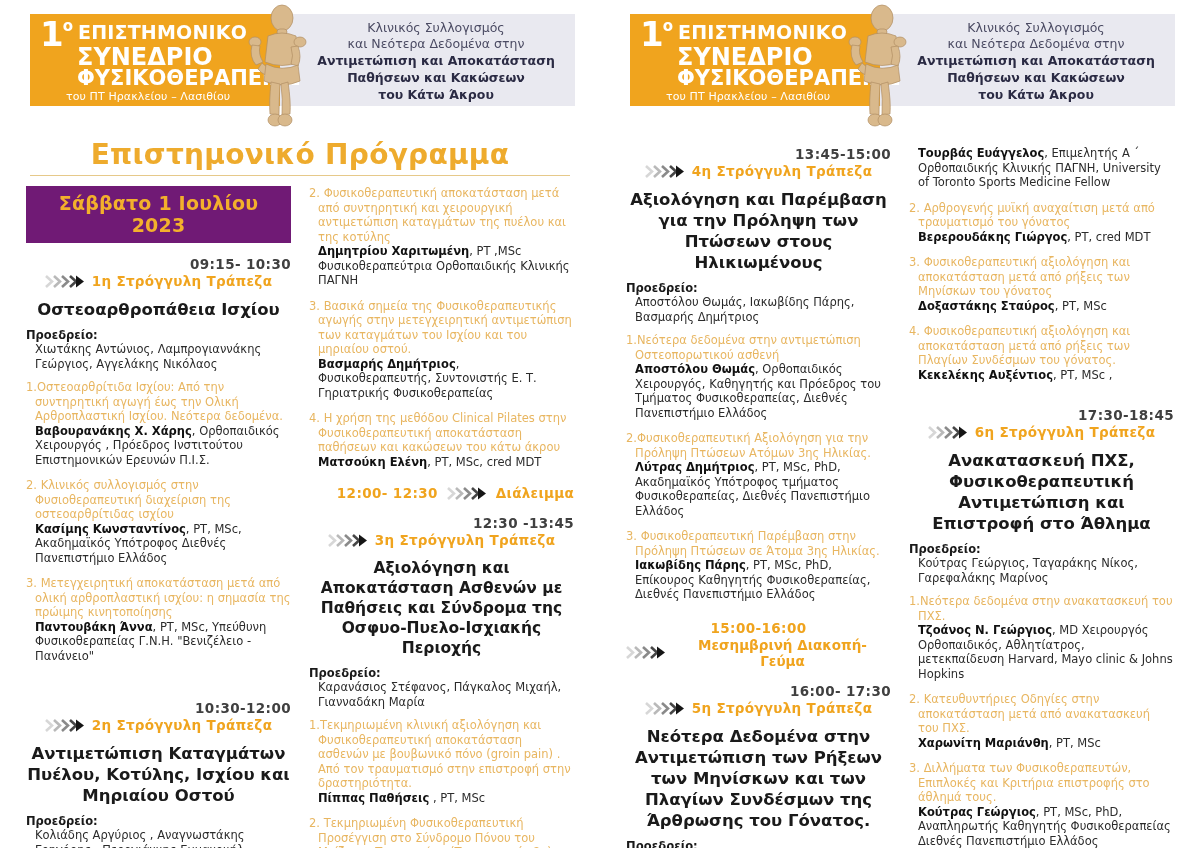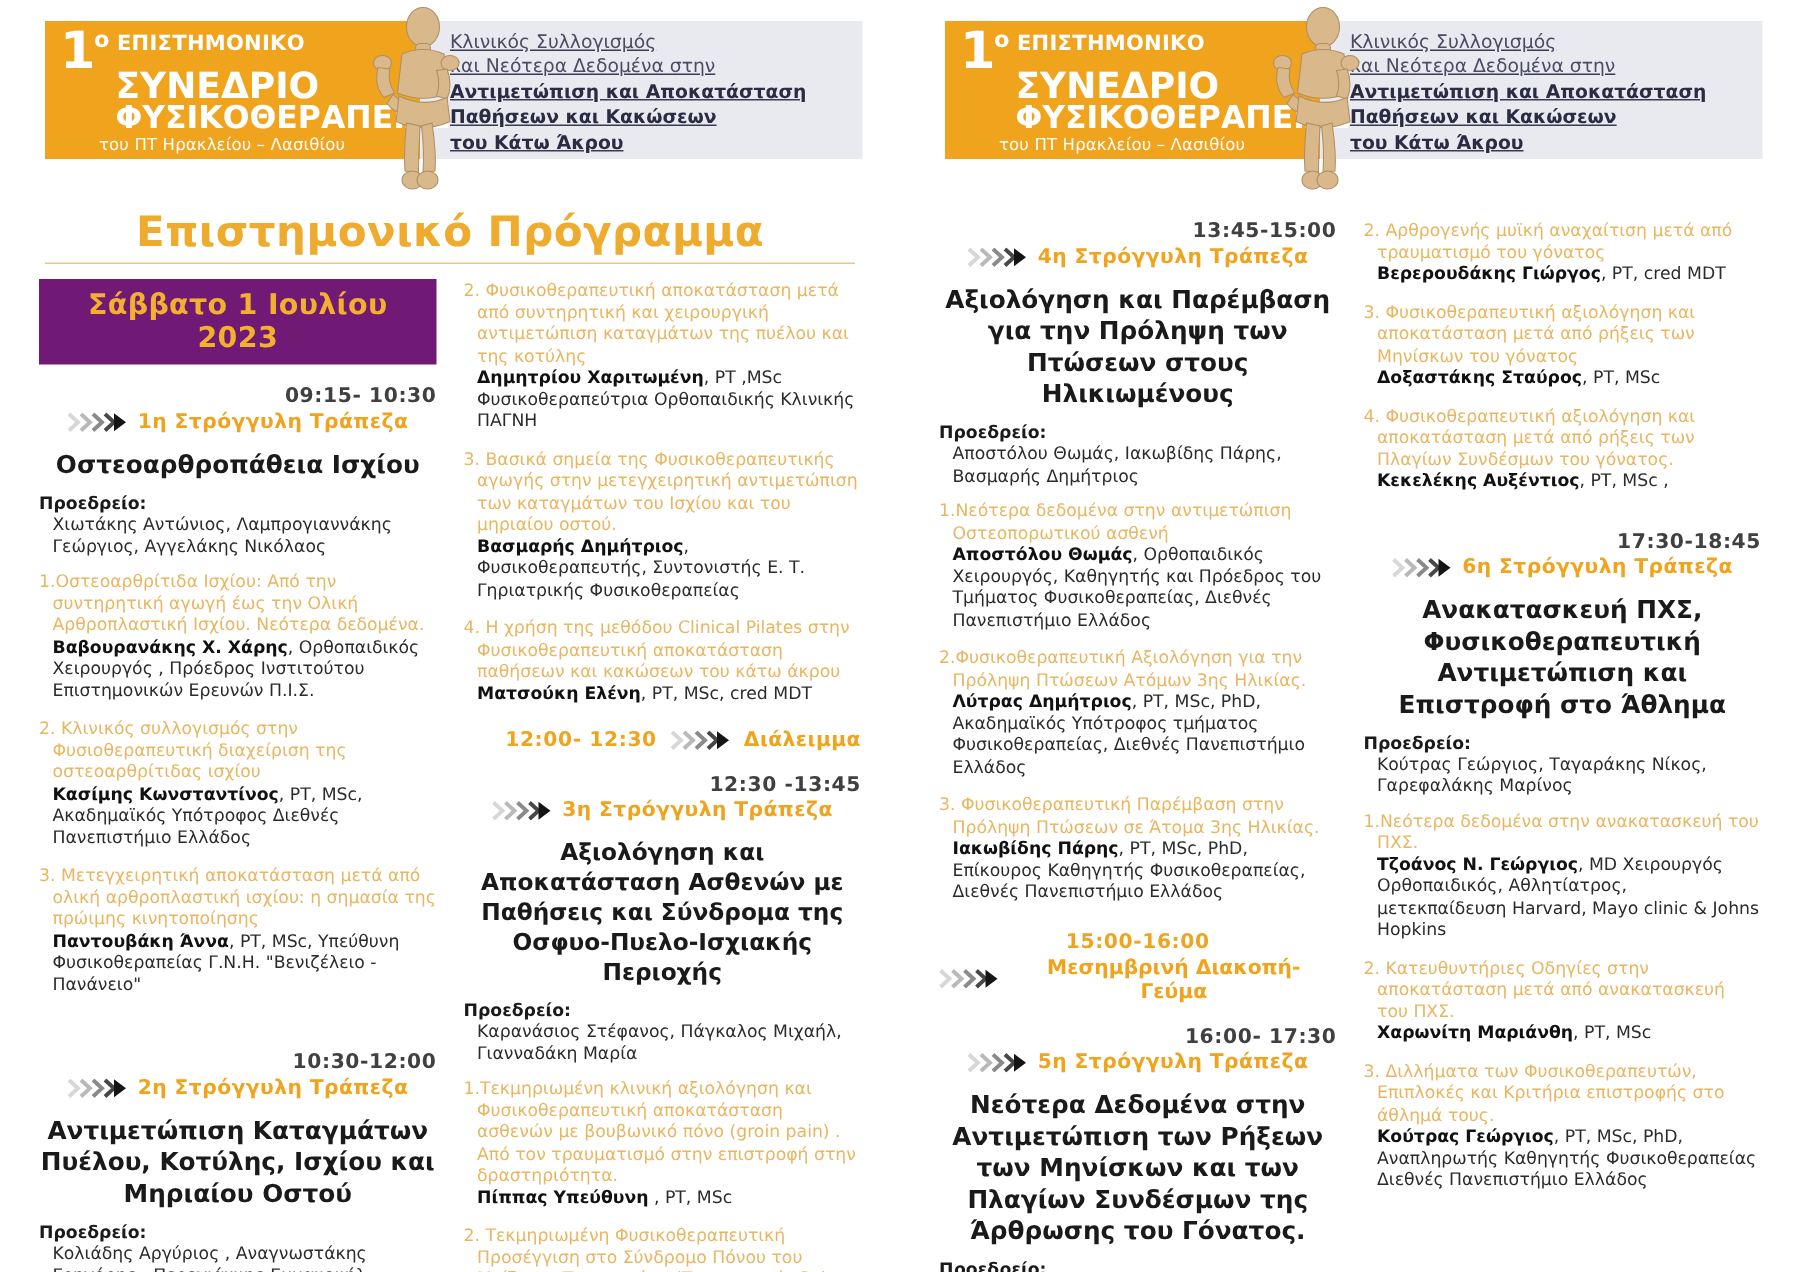--- a/index.html
+++ b/index.html
@@ -23,28 +23,28 @@
     position:absolute;left:30px;top:14px;width:250px;height:92px;
     background:#f0a41e;
   }
   .banner-left{
     position:absolute;left:30px;top:14px;width:260px;height:92px;
     color:#ffffff;padding-left:8px;box-sizing:border-box;
   }
   .bl-row1{position:absolute;left:10px;top:3px;display:flex;align-items:flex-start;}
   .big1{font-size:34px;font-weight:700;line-height:1;letter-spacing:-1px;}
   .sup-o{font-size:15px;font-weight:700;line-height:1;margin-top:2px;}
-  .word1{font-size:14px;font-weight:600;letter-spacing:.2px;margin-left:5px;margin-top:4px;}
+  .word1{font-size:19px;font-weight:600;letter-spacing:.2px;margin-left:5px;margin-top:4px;}
   .word2{position:absolute;left:47px;top:29px;font-size:24px;font-weight:600;}
   .word3{position:absolute;left:47px;top:52px;font-size:21px;font-weight:600;white-space:nowrap;}
   .word4{position:absolute;left:36px;top:76px;font-size:11px;font-weight:500;letter-spacing:.1px;}
 
   .banner-right{
     position:absolute;left:300px;top:20px;width:272px;
-    text-align:left;color:#3a3a52;text-decoration:underline;
+    text-align:center;color:#3a3a52;
   }
   .br-line{font-size:12.5px;line-height:16px;color:#4b4b63;}
   .br-bold{font-size:12.5px;line-height:17px;font-weight:700;color:#2b2b44;}
 
   
   .figure{position:absolute;left:238px;top:2px;width:80px;height:128px;z-index:4;}
 
   
   .prog-title{
     text-align:center;color:#eeab2d;font-size:28px;font-weight:600;
@@ -247,21 +247,21 @@
               <path d="M31 0.5 L39 6.5 L31 12.5 Z" fill="#151515"></path>
             </svg>
             <span class="lbl">3η Στρόγγυλη Τράπεζα</span>
           </div>
           <div class="sess-title small">Αξιολόγηση και Αποκατάσταση Ασθενών με Παθήσεις και Σύνδρομα της Οσφυο-Πυελο-Ισχιακής Περιοχής</div>
           <div class="chair-lbl">Προεδρείο:</div>
           <div class="chair-names">Καρανάσιος Στέφανος, Πάγκαλος Μιχαήλ, Γιανναδάκη Μαρία</div>
 
           <div class="talk">
             <div class="talk-title">1.Τεκμηριωμένη κλινική αξιολόγηση και Φυσικοθεραπευτική αποκατάσταση ασθενών με βουβωνικό πόνο (groin pain) . Από τον τραυματισμό στην επιστροφή στην δραστηριότητα.</div>
-            <div class="talk-speaker"><b>Πίππας  Υπεύθυνη</b><span> , PT, MSc</span></div>
+            <div class="talk-speaker"><b>Πίππας  Παθήσεις</b><span> , PT, MSc</span></div>
           </div>
           <div class="talk">
             <div class="talk-title">2. Τεκμηριωμένη Φυσικοθεραπευτική Προσέγγιση στο Σύνδρομο Πόνου του Μείζονος Τροχαντήρα (Τροχαντηρίτιδα) .</div>
 
           </div>
 
         </div>
       </div>
 
     </div>
@@ -369,20 +369,23 @@
             <span class="lbl">5η Στρόγγυλη Τράπεζα</span>
           </div>
           <div class="sess-title">Νεότερα Δεδομένα στην Αντιμετώπιση των Ρήξεων των Μηνίσκων και των Πλαγίων Συνδέσμων της Άρθρωσης του Γόνατος.</div>
           <div class="chair-lbl">Προεδρείο:</div>
 
         </div>
       </div>
 
       <div class="col">
         <div class="talk">
+          <div class="talk-speaker"><b>Τουρβάς  Ευάγγελος</b><span>, Επιμελητής Α ΄ Ορθοπαιδικής Κλινικής ΠΑΓΝΗ,  University of Toronto Sports Medicine Fellow</span></div>
+        </div>
+        <div class="talk">
           <div class="talk-title">2. Αρθρογενής  μυϊκή αναχαίτιση μετά από τραυματισμό  του γόνατος</div>
           <div class="talk-speaker"><b>Βερερουδάκης Γιώργος</b><span>, PT, cred MDT</span></div>
         </div>
         <div class="talk">
           <div class="talk-title">3. Φυσικοθεραπευτική αξιολόγηση και αποκατάσταση μετά από ρήξεις των Μηνίσκων του γόνατος</div>
           <div class="talk-speaker"><b>Δοξαστάκης Σταύρος</b><span>,  PT, MSc</span></div>
         </div>
         <div class="talk">
           <div class="talk-title">4. Φυσικοθεραπευτική αξιολόγηση και αποκατάσταση μετά από ρήξεις των Πλαγίων Συνδέσμων του γόνατος.</div>
           <div class="talk-speaker"><b>Κεκελέκης  Αυξέντιος</b><span>, PT, MSc ,</span></div>

